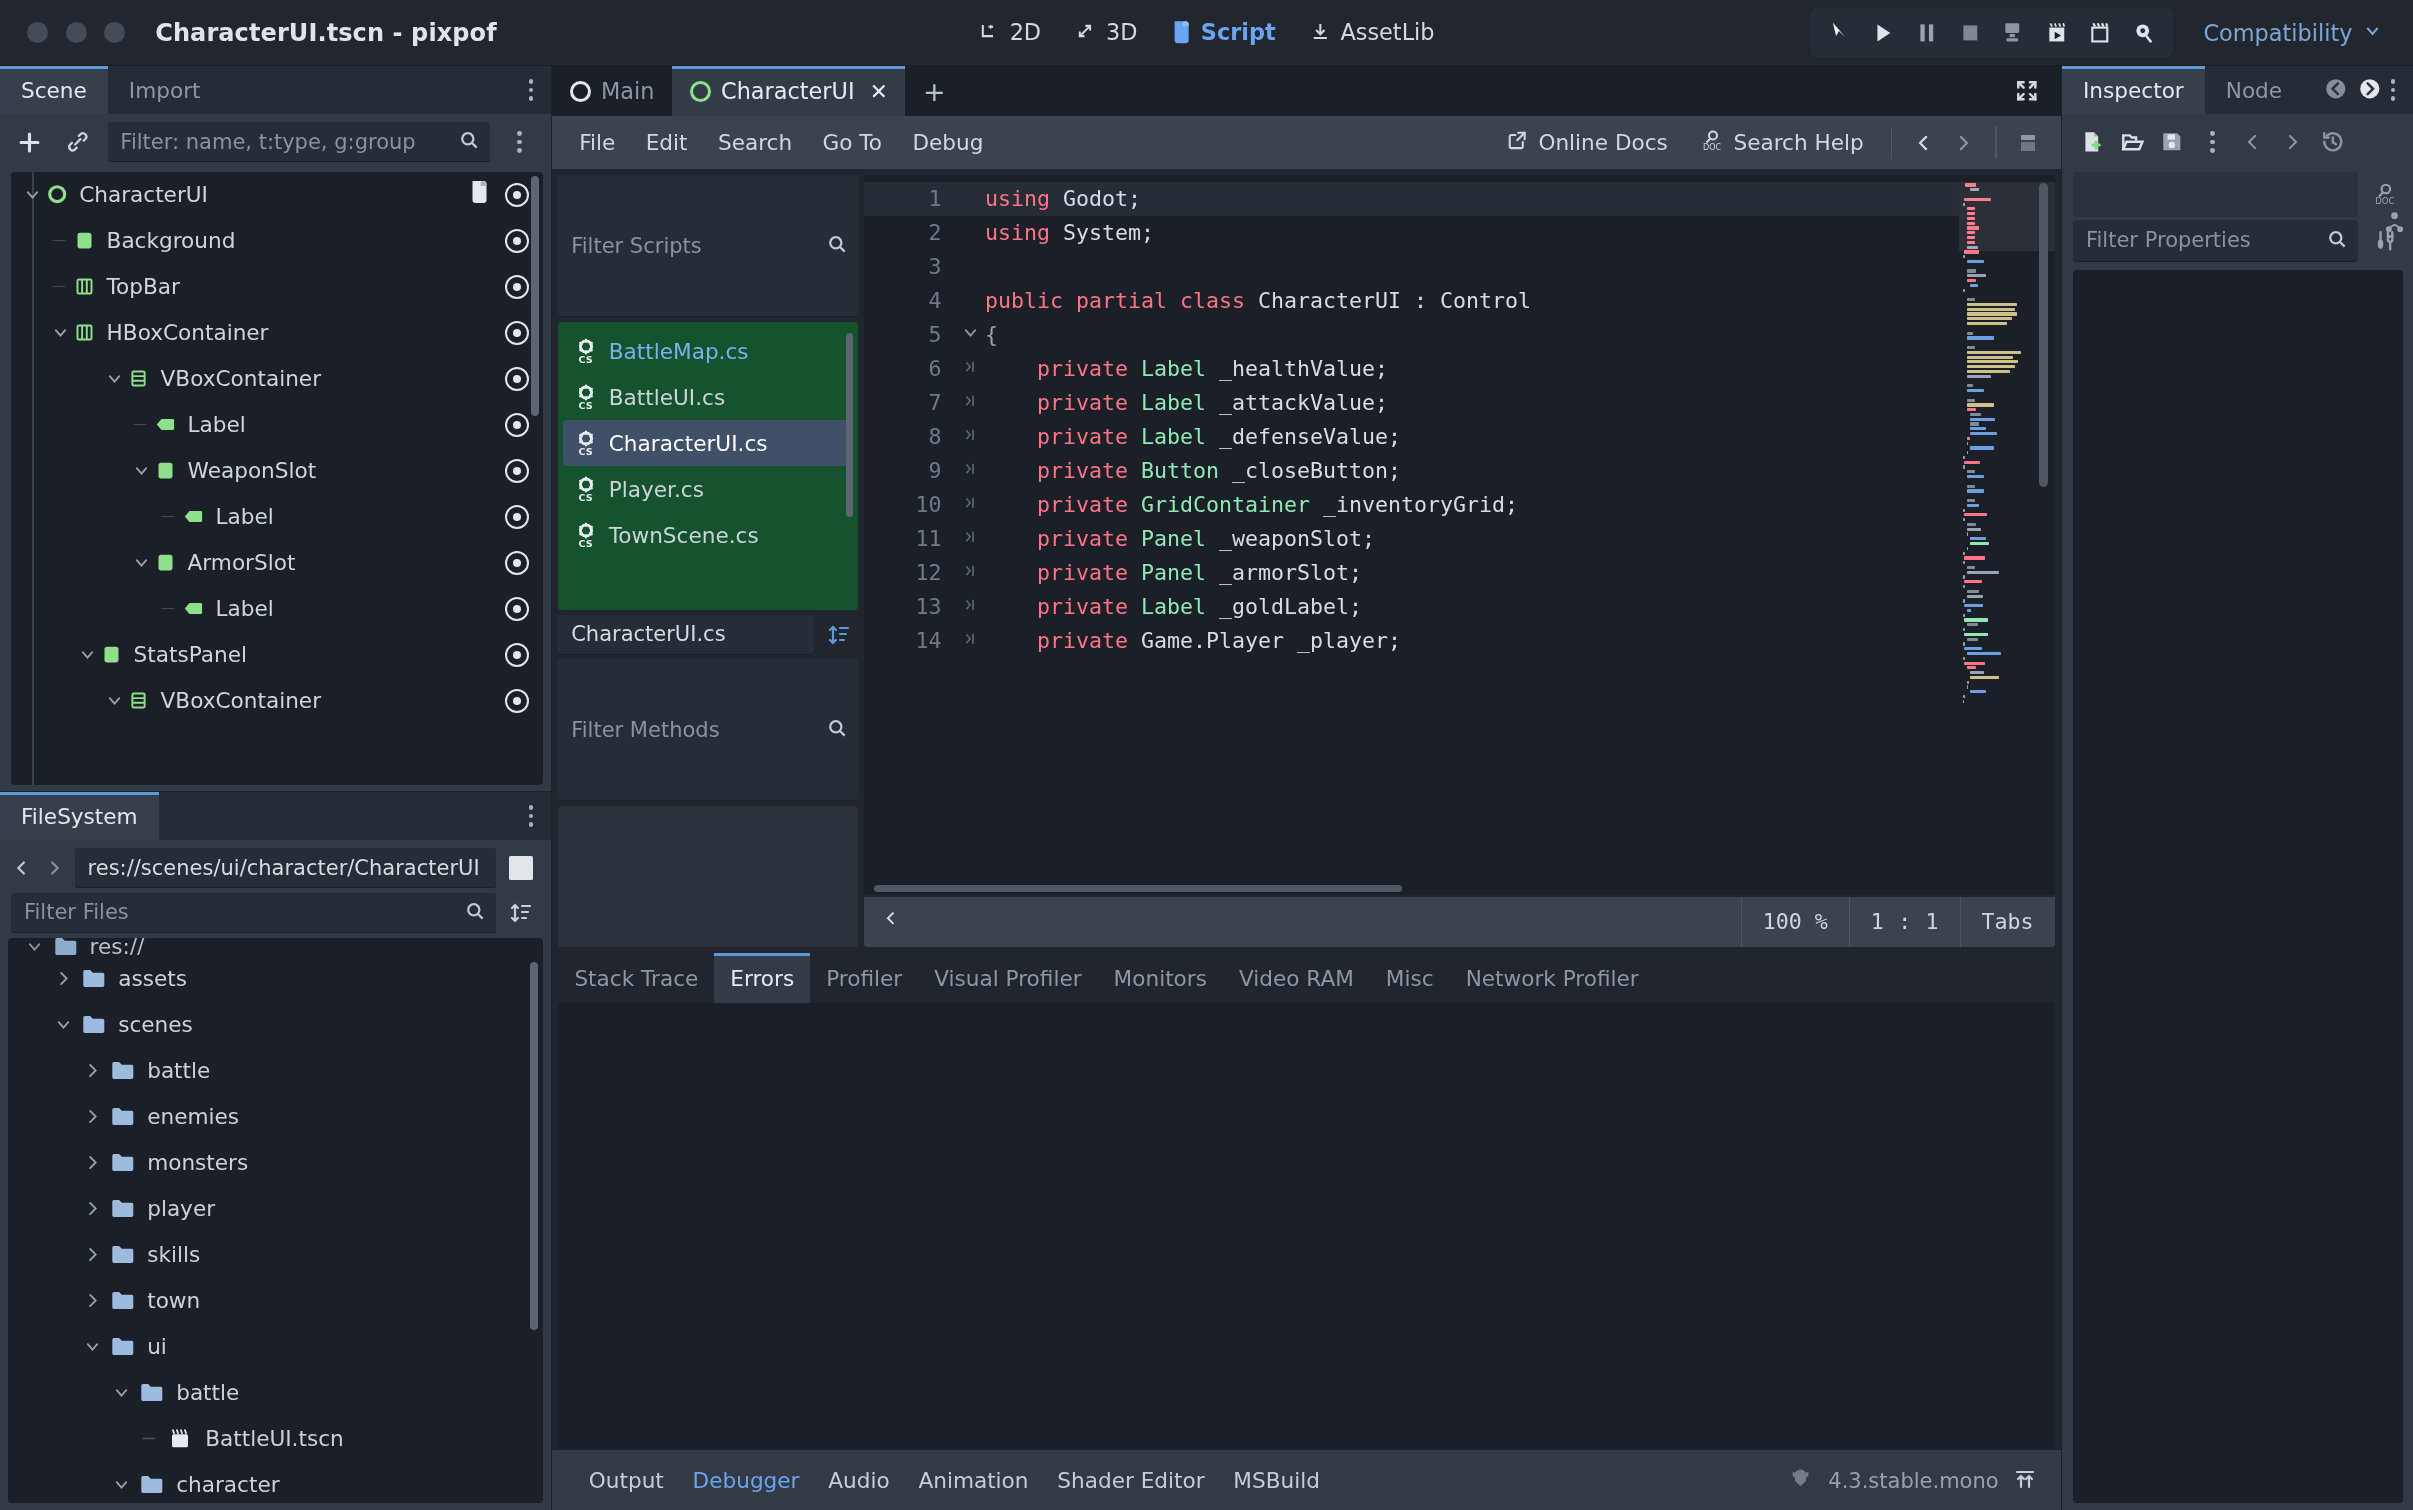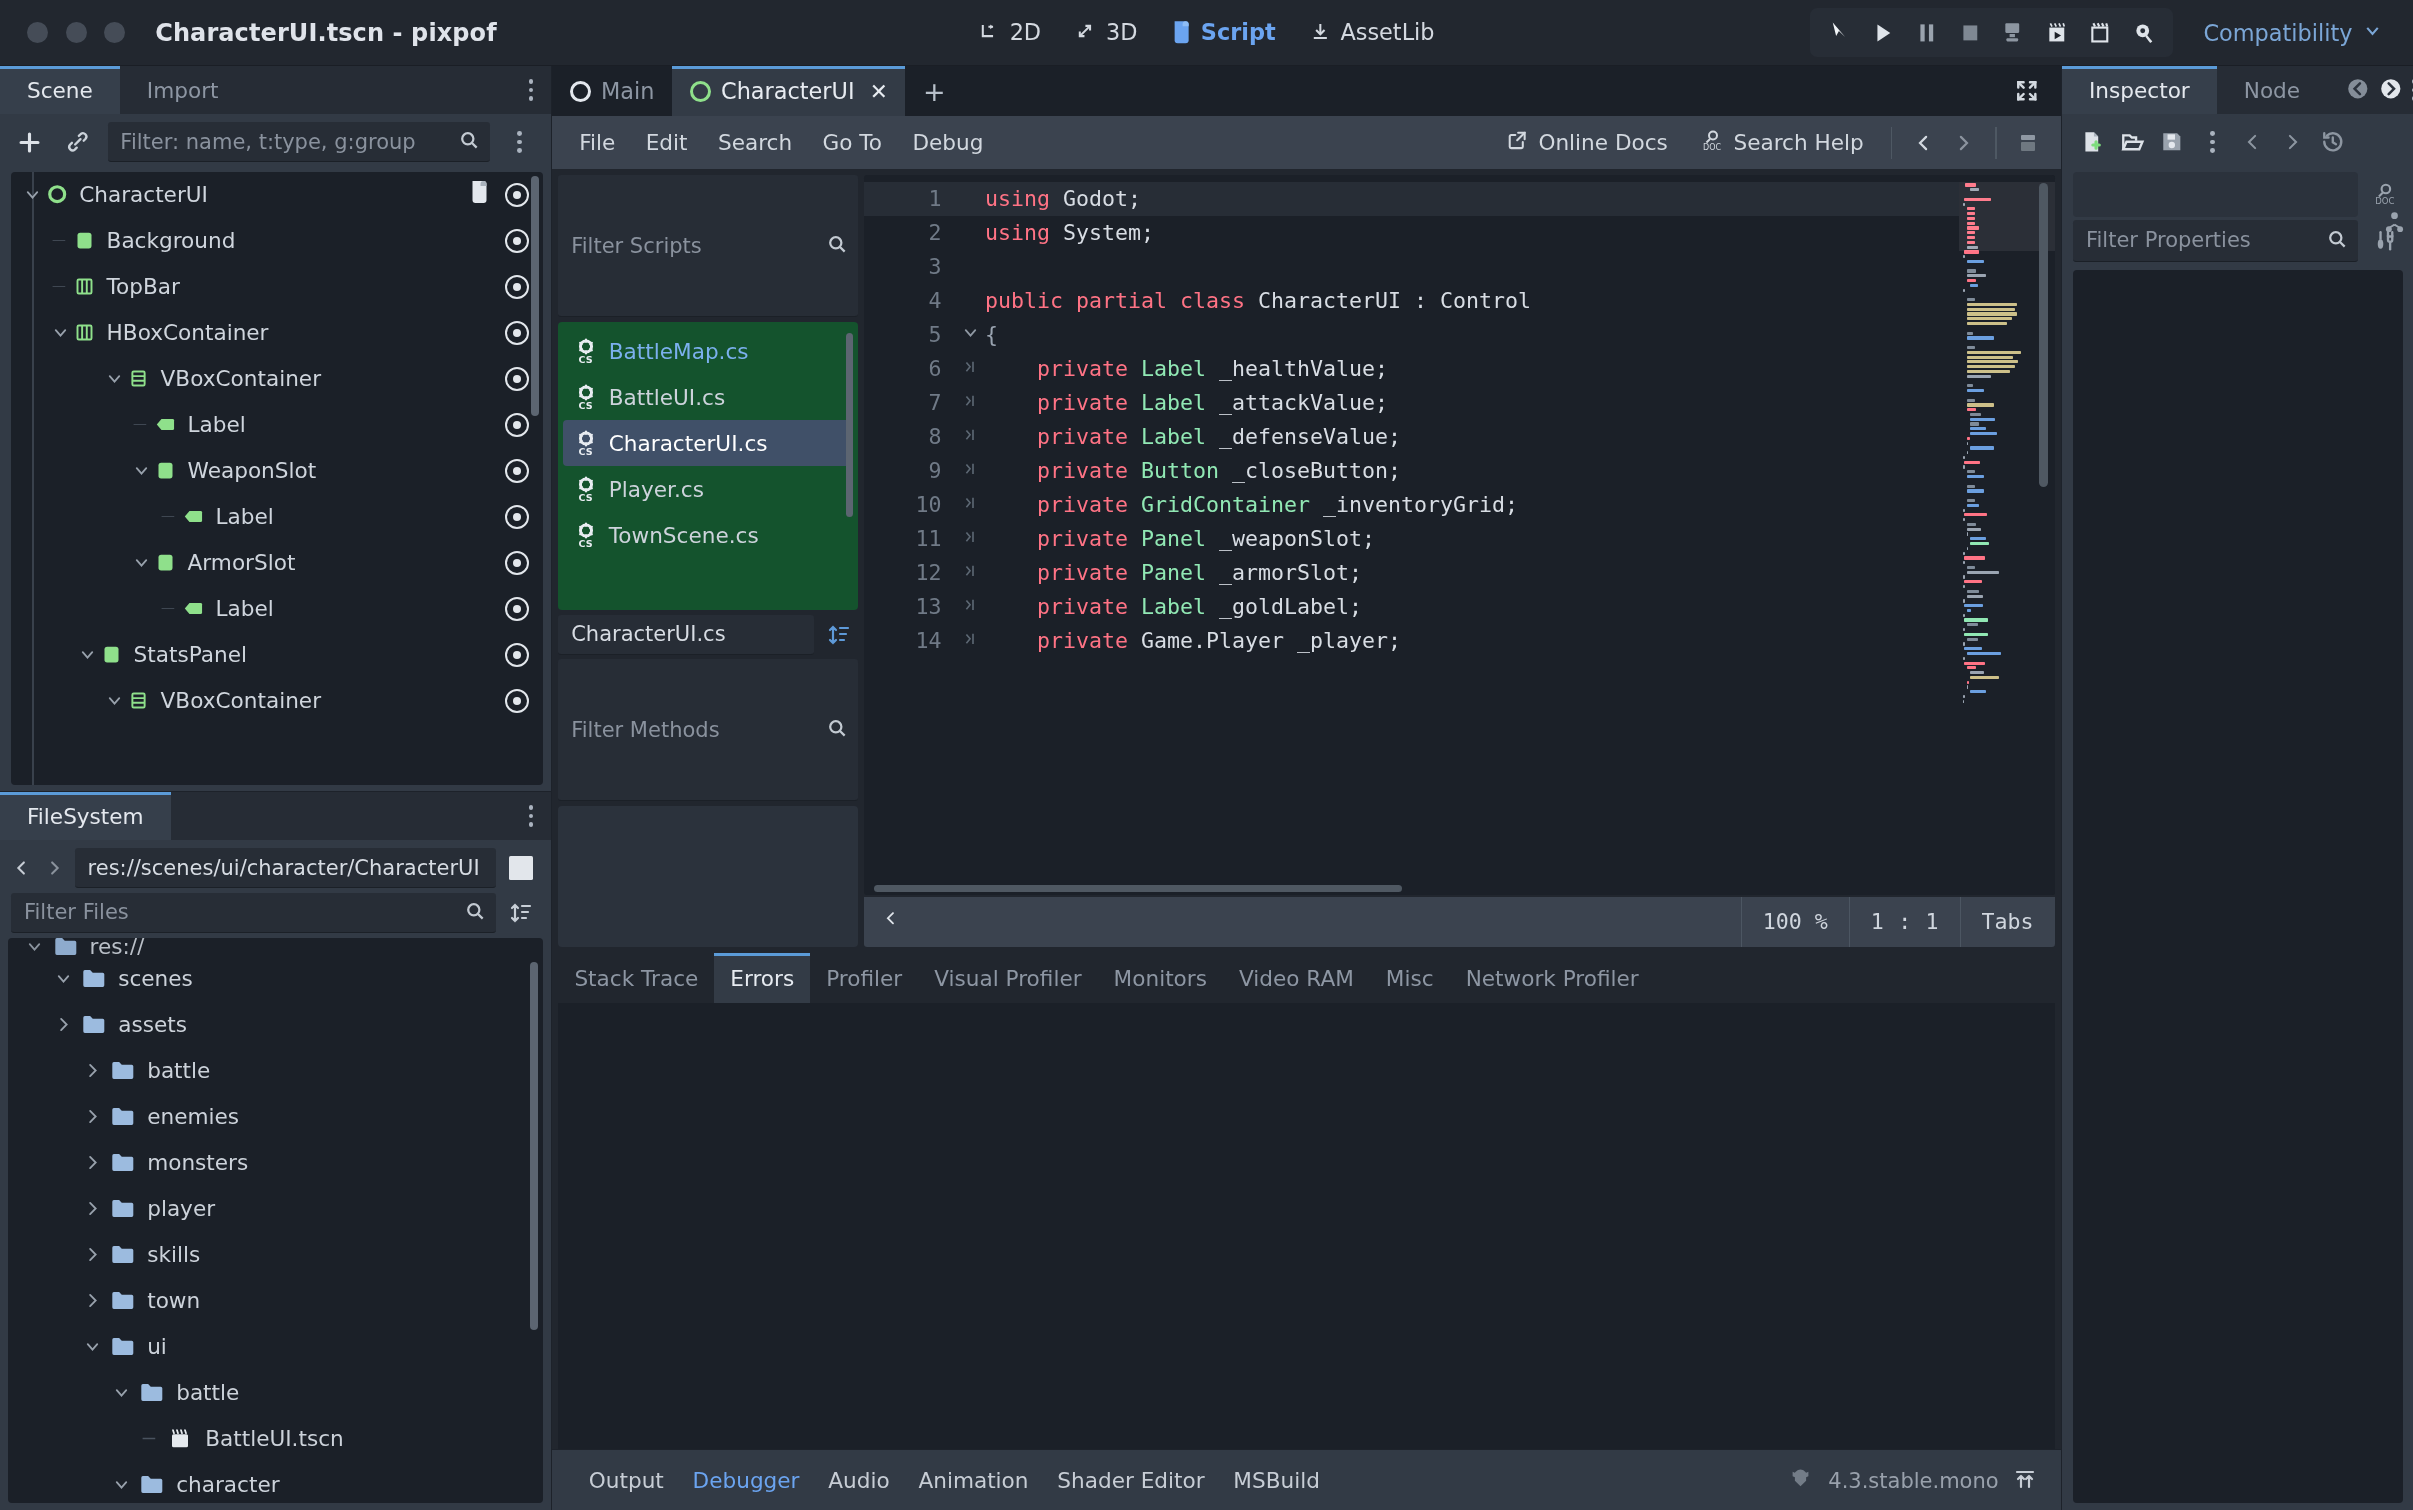--- a/index.html
+++ b/index.html
@@ -72,21 +72,21 @@
     border-right: 1.6px solid #1d222a;
   }
   .dock-tabs {
     height: 48px; flex: 0 0 48px;
     display: flex; align-items: stretch;
     background: #262c35;
     position: relative;
   }
   .dock-tab {
     display: flex; align-items: center;
-    padding: 0 27px;
+    padding: 0 21px;
     color: #8d96a3; font-size: 21.6px;
     position: relative;
   }
   .dock-tab.active {
     background: #363f4b;
     color: #e4e8ee;
   }
   .dock-tab.active::before {
     content: ""; position: absolute; left: 0; right: 0; top: 0; height: 3.2px;
     background: #5b9bd8;
@@ -813,39 +813,39 @@
                 </span>
                 <span class="folder-ico" style="margin-left: 6.4px;"><svg width="25.6" height="21" viewBox="0 0 24 20">
                     <path d="M2 3.5A1.5 1.5 0 0 1 3.5 2h5L11 4.5h9.5A1.5 1.5 0 0 1 22 6v10.5A1.5 1.5 0 0 1 20.5 18h-17A1.5 1.5 0 0 1 2 16.5z" fill="#9cbbdf"></path>
                   </svg></span>
                 <span>res://</span>
               </div>
               <div class="fs-row">
                 <span style="width: 43px; flex: 0 0 43px;"></span>
                 <span class="tw">
                   <svg width="19" height="19" viewBox="0 0 24 24" fill="none" stroke="#98a1ac" stroke-width="2.3" stroke-linecap="round">
+                    <path d="M9 5l7 7-7 7"></path>
+                  </svg>
+                </span>
+                <span class="folder-ico" style="margin-left: 6.4px;"><svg width="25.6" height="21" viewBox="0 0 24 20">
+                    <path d="M2 3.5A1.5 1.5 0 0 1 3.5 2h5L11 4.5h9.5A1.5 1.5 0 0 1 22 6v10.5A1.5 1.5 0 0 1 20.5 18h-17A1.5 1.5 0 0 1 2 16.5z" fill="#9cbbdf"></path>
+                  </svg></span>
+                <span>assets</span>
+              </div>
+              <div class="fs-row">
+                <span style="width: 43px; flex: 0 0 43px;"></span>
+                <span class="tw">
+                  <svg width="19" height="19" viewBox="0 0 24 24" fill="none" stroke="#98a1ac" stroke-width="2.3" stroke-linecap="round">
                     <path d="M6 9l6 7 6-7"></path>
                   </svg>
                 </span>
                 <span class="folder-ico" style="margin-left: 6.4px;"><svg width="25.6" height="21" viewBox="0 0 24 20">
                     <path d="M2 3.5A1.5 1.5 0 0 1 3.5 2h5L11 4.5h9.5A1.5 1.5 0 0 1 22 6v10.5A1.5 1.5 0 0 1 20.5 18h-17A1.5 1.5 0 0 1 2 16.5z" fill="#9cbbdf"></path>
                   </svg></span>
                 <span>scenes</span>
-              </div>
-              <div class="fs-row">
-                <span style="width: 43px; flex: 0 0 43px;"></span>
-                <span class="tw">
-                  <svg width="19" height="19" viewBox="0 0 24 24" fill="none" stroke="#98a1ac" stroke-width="2.3" stroke-linecap="round">
-                    <path d="M9 5l7 7-7 7"></path>
-                  </svg>
-                </span>
-                <span class="folder-ico" style="margin-left: 6.4px;"><svg width="25.6" height="21" viewBox="0 0 24 20">
-                    <path d="M2 3.5A1.5 1.5 0 0 1 3.5 2h5L11 4.5h9.5A1.5 1.5 0 0 1 22 6v10.5A1.5 1.5 0 0 1 20.5 18h-17A1.5 1.5 0 0 1 2 16.5z" fill="#9cbbdf"></path>
-                  </svg></span>
-                <span>assets</span>
               </div>
               <div class="fs-row">
                 <span style="width: 72px; flex: 0 0 72px;"></span>
                 <span class="tw">
                   <svg width="19" height="19" viewBox="0 0 24 24" fill="none" stroke="#98a1ac" stroke-width="2.3" stroke-linecap="round">
                     <path d="M9 5l7 7-7 7"></path>
                   </svg>
                 </span>
                 <span class="folder-ico" style="margin-left: 6.4px;"><svg width="25.6" height="21" viewBox="0 0 24 20">
                     <path d="M2 3.5A1.5 1.5 0 0 1 3.5 2h5L11 4.5h9.5A1.5 1.5 0 0 1 22 6v10.5A1.5 1.5 0 0 1 20.5 18h-17A1.5 1.5 0 0 1 2 16.5z" fill="#9cbbdf"></path>

